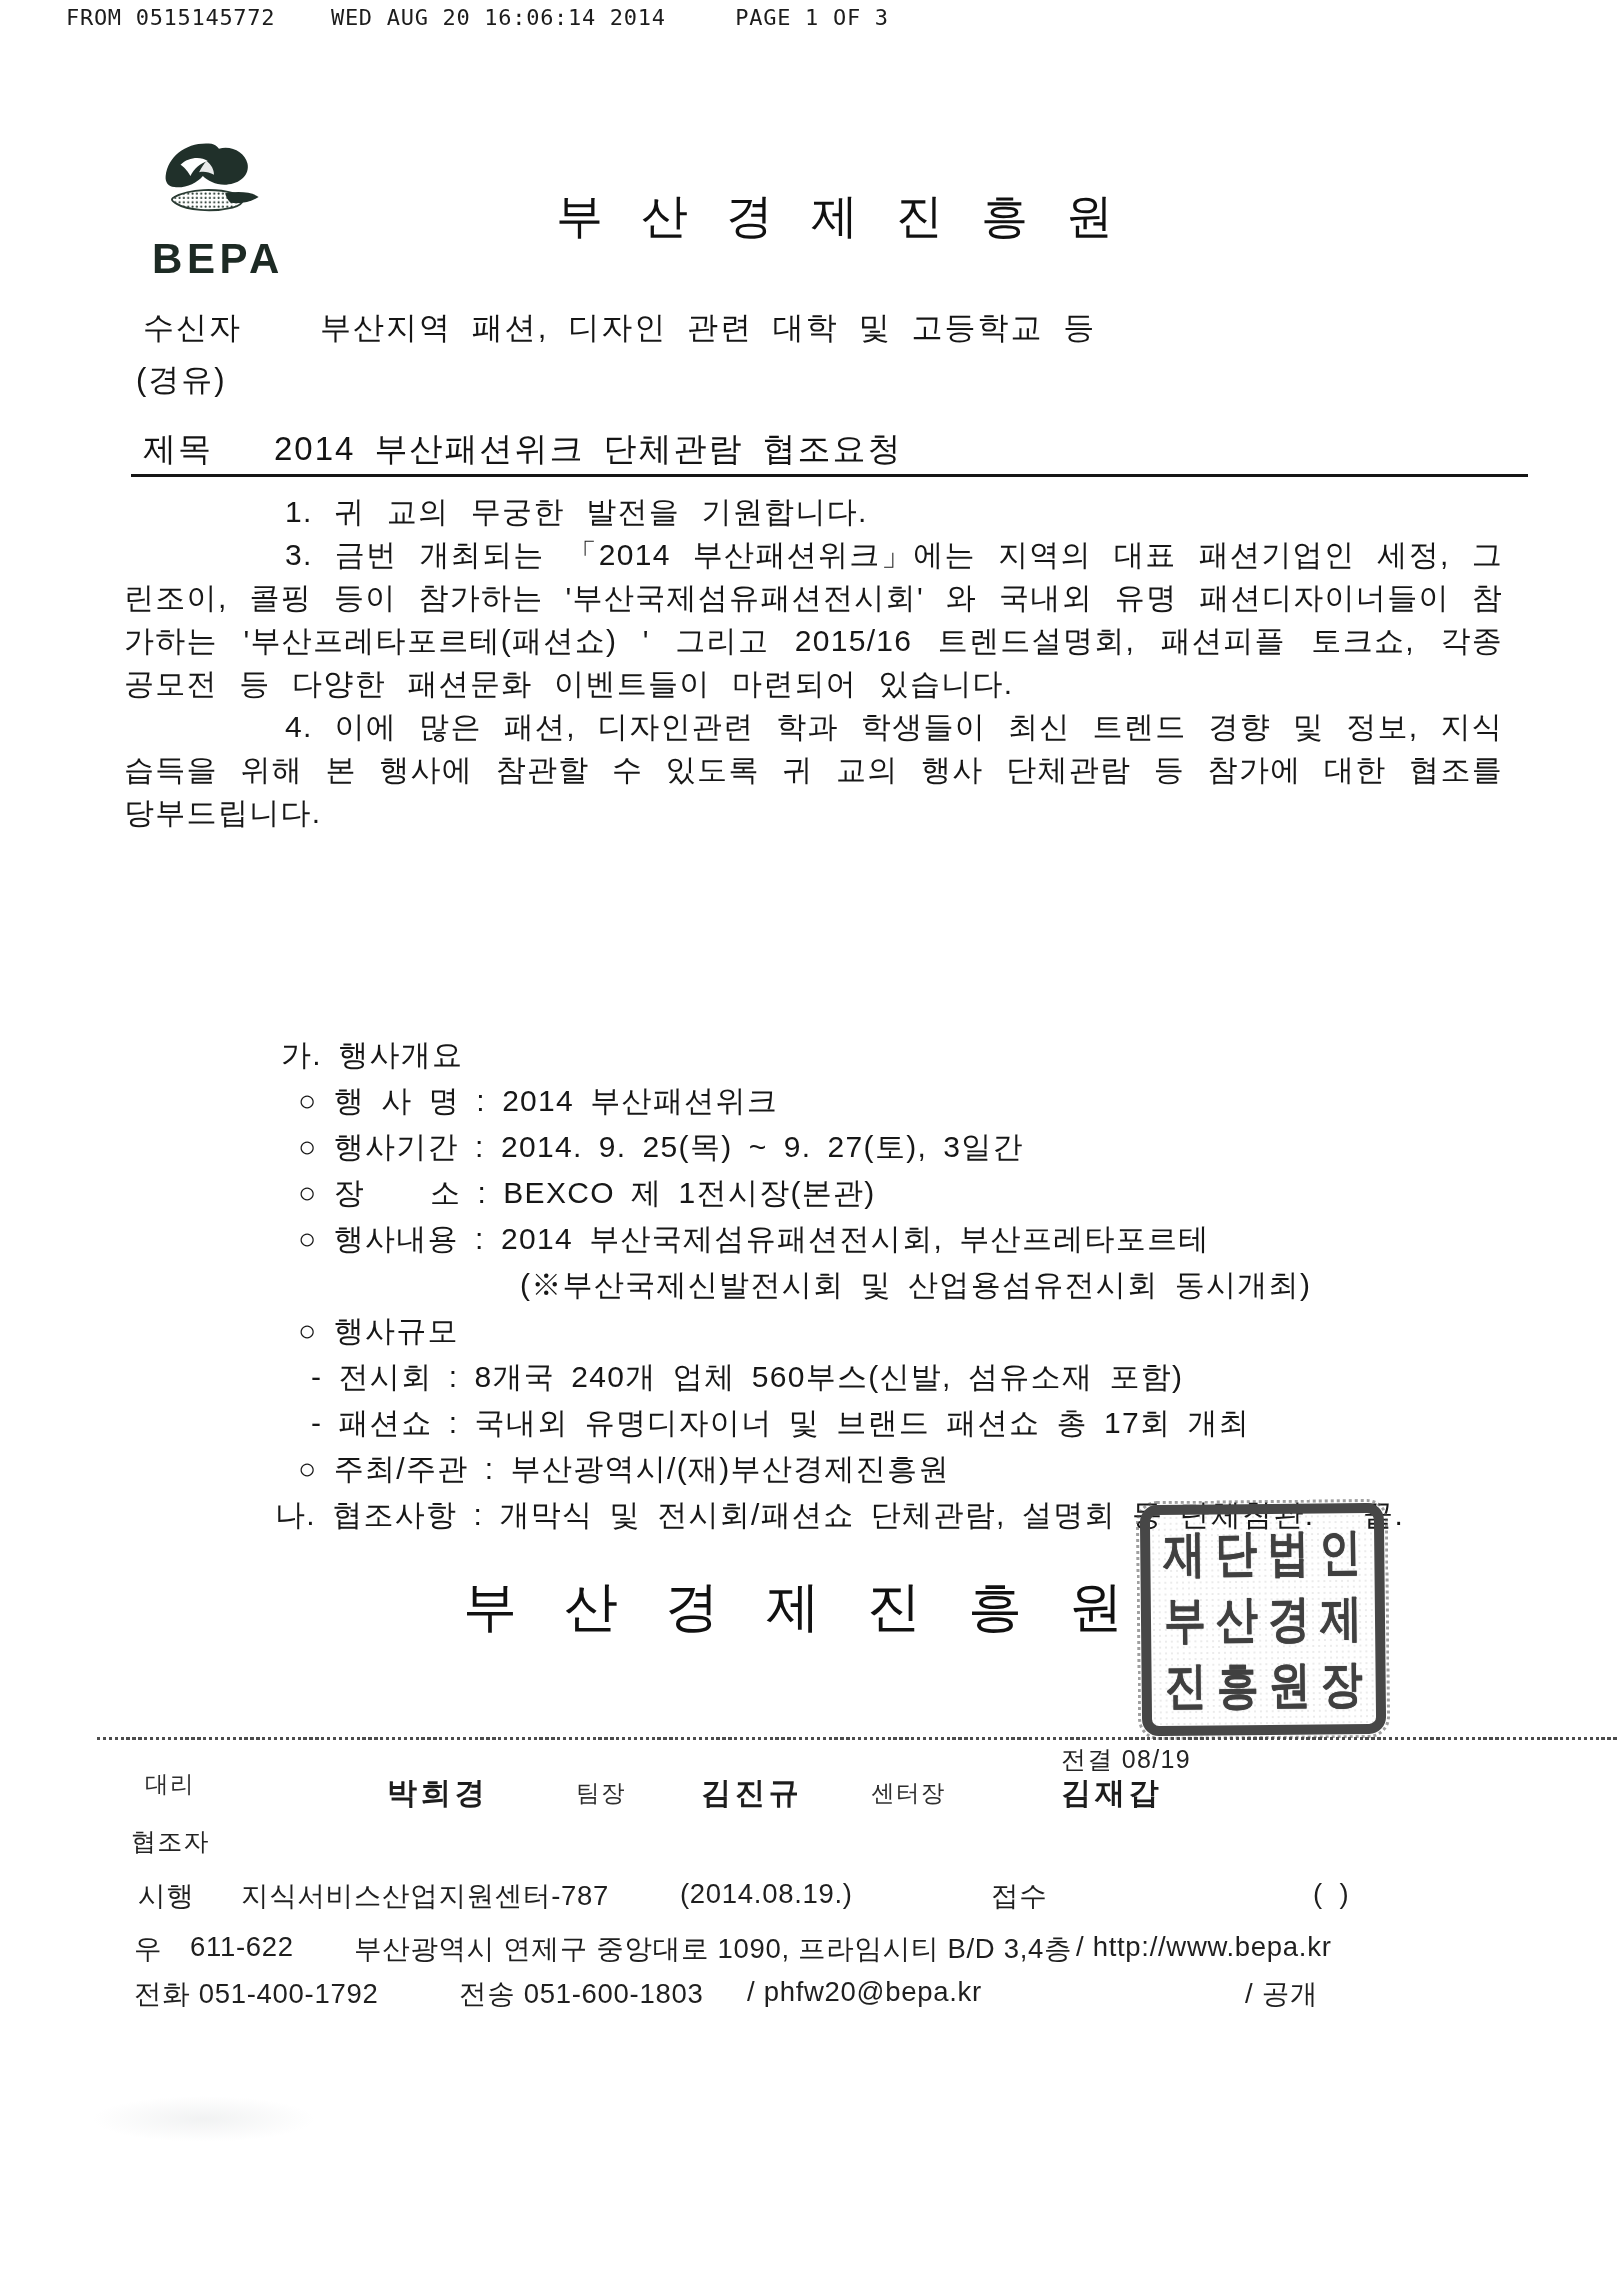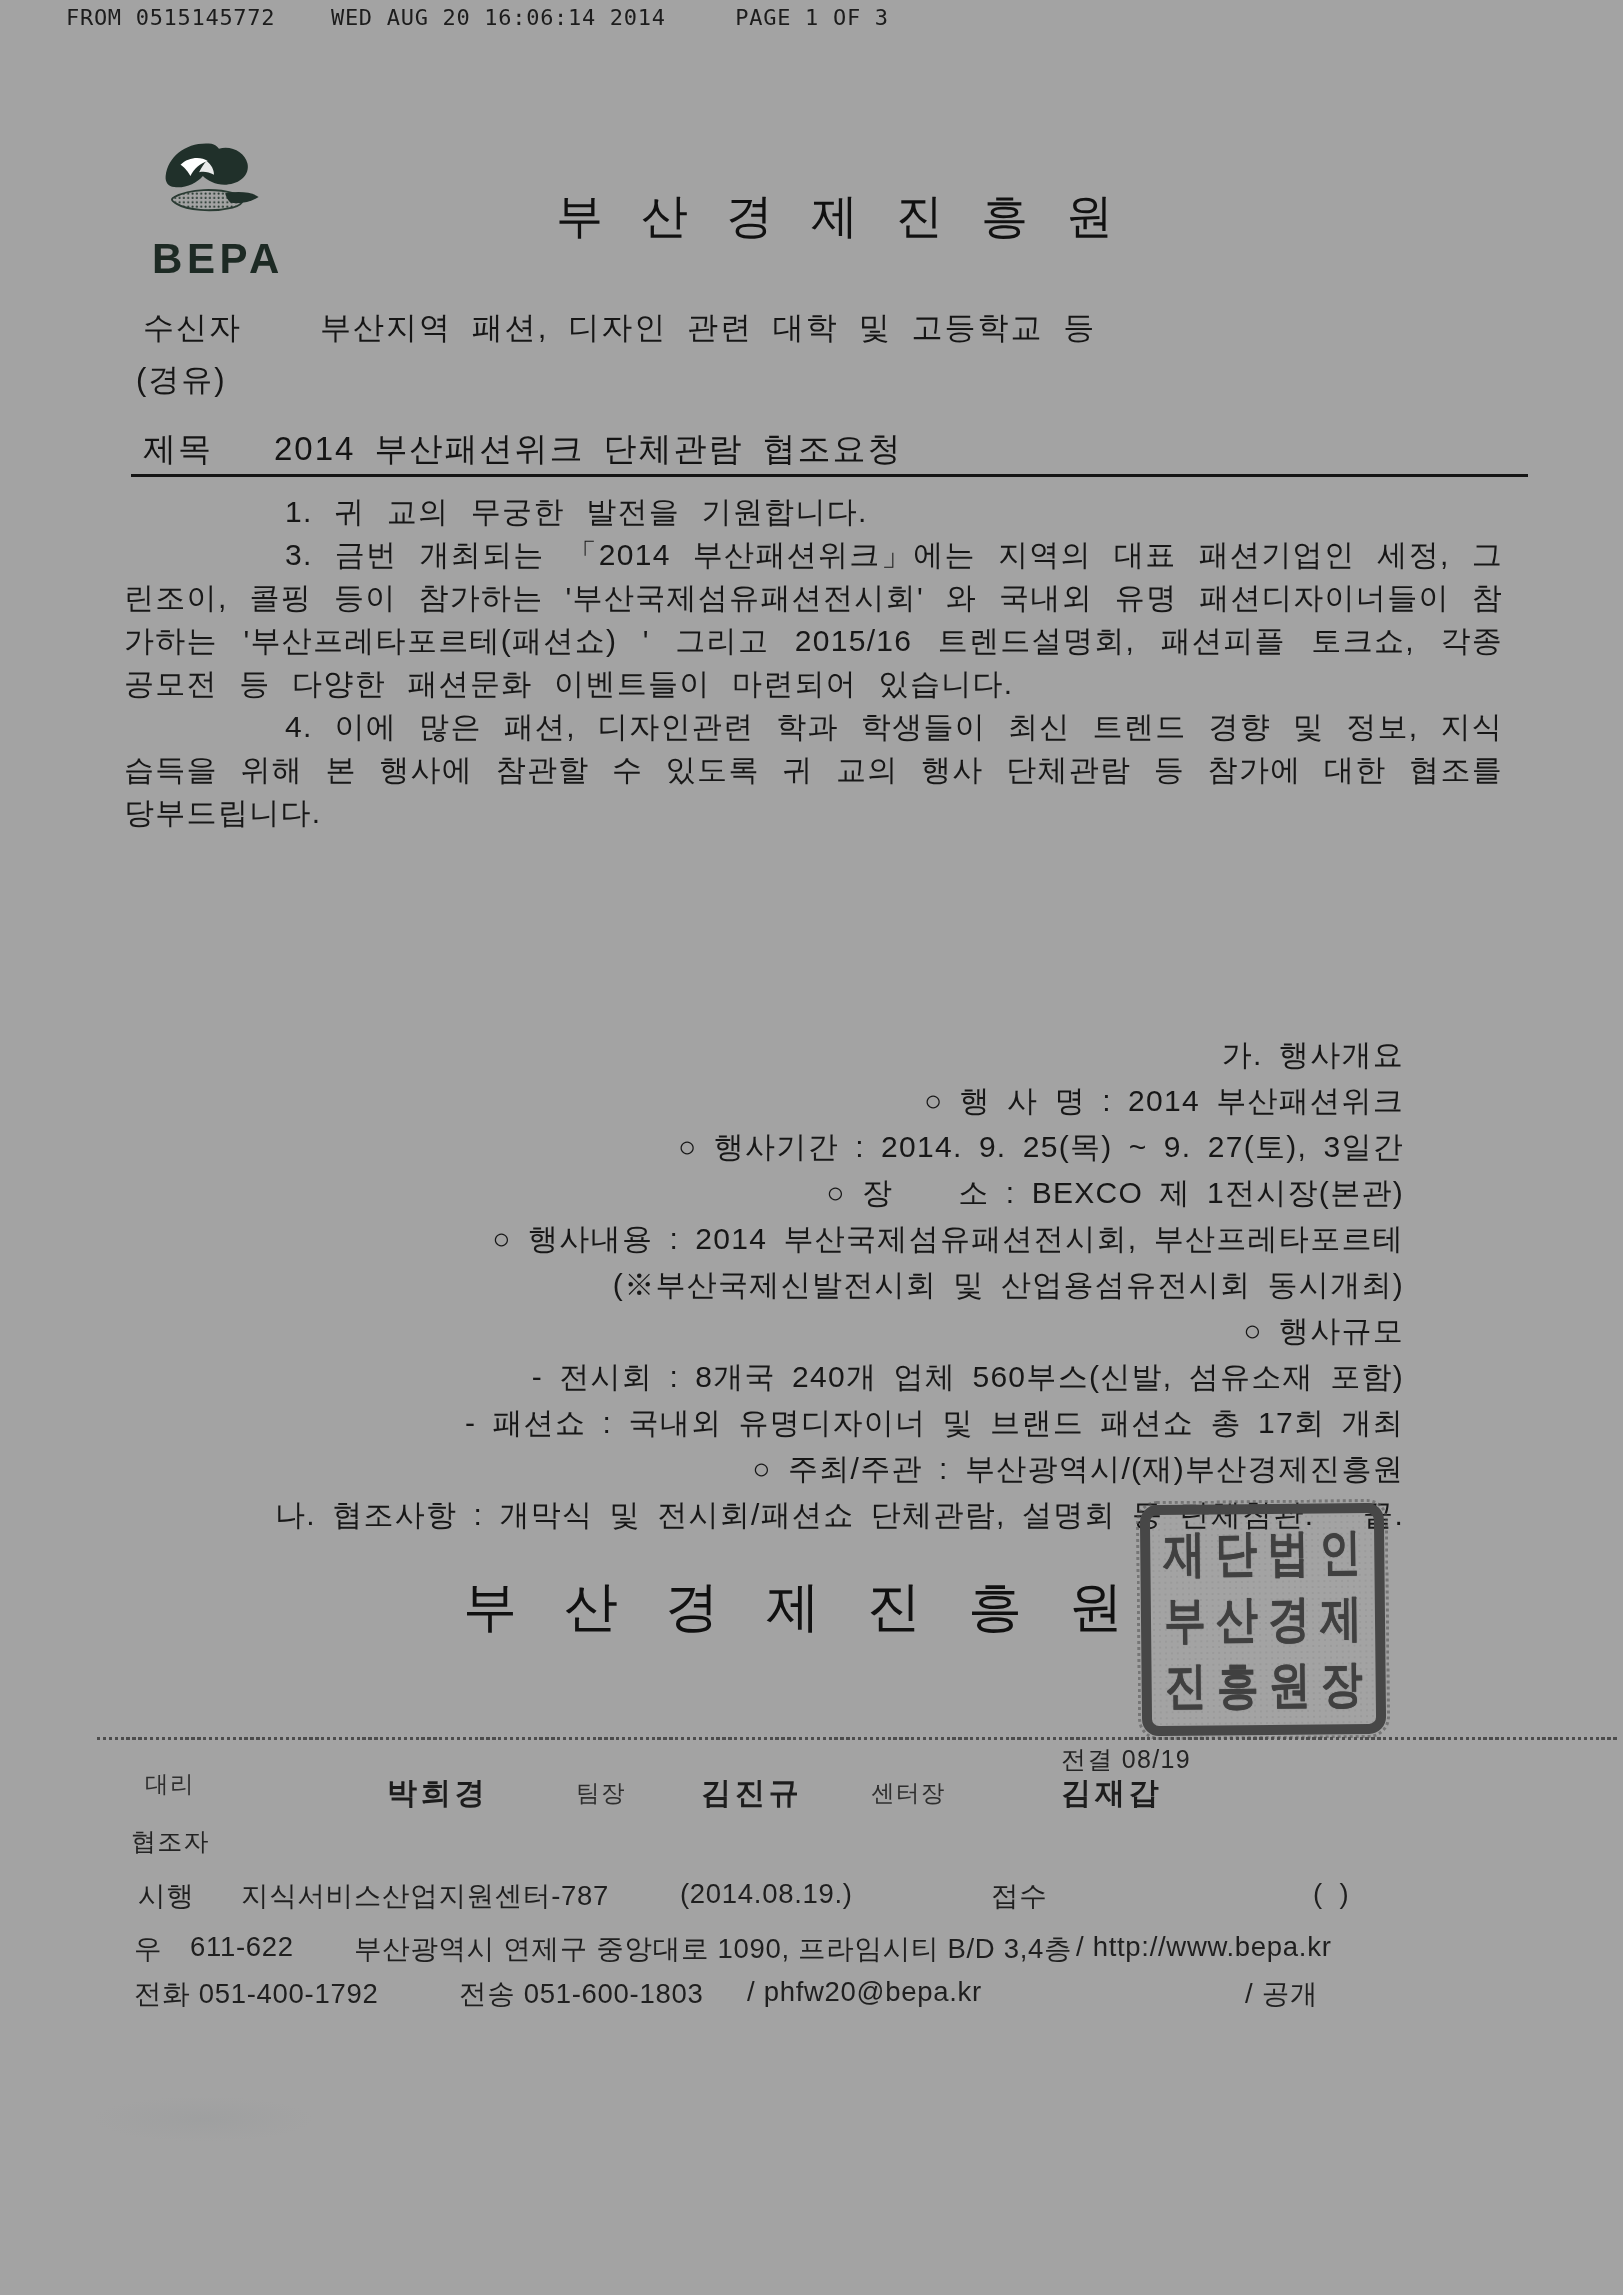--- a/index.html
+++ b/index.html
@@ -1,17 +1,17 @@
 <!DOCTYPE html>
 <html style="font-size:10.5px"><head>
 <meta charset="utf-8">
 <style>
   html,body{margin:0;padding:0;background:#e8e8e8;}
   #page{
-    position:relative;width:1623px;height:2295px;background:#a3a3a3;
+    position:relative;width:1623px;height:2295px;background:#ffffff;
     overflow:hidden;color:#1a1a1a;
     font-family:"Liberation Sans", sans-serif;
   }
   .abs{position:absolute;}
   
   .fax{
     font-family:"DejaVu Sans Mono", monospace;
     font-size:22px;letter-spacing:0.7px;color:#1c1c1c;white-space:pre;
   }
   
@@ -31,21 +31,21 @@
   .subject-line{font-size:33px;letter-spacing:2px;word-spacing:7.9px;white-space:pre;color:#141414;font-weight:500;}
   .rule{background:#151515;height:3.3px;}
   
   .body-block{
     width:1379px;font-size:30px;line-height:43px;letter-spacing:1.3px;
     word-spacing:11.8px;text-align:justify;color:#171717;
   }
   .body-block p{margin:0;text-indent:161px;}
   
   .ov{font-size:30px;line-height:46px;letter-spacing:1.3px;word-spacing:6.6px;color:#171717;}
-  .ov div{white-space:pre;text-align:right;}
+  .ov div{white-space:pre;}
   .ind-a{padding-left:157px;}
   .ind-b{padding-left:174px;}
   .ind-c{padding-left:396px;}
   .ind-d{padding-left:187px;}
   .ind-e{padding-left:151px;}
   
   .seal{
     width:244px;height:231px;border:10.5px solid #474747;border-radius:17px;
     box-sizing:border-box;display:flex;flex-wrap:wrap;align-content:space-around;
     padding:6.6px 7.9px;transform:rotate(-0.6deg);

